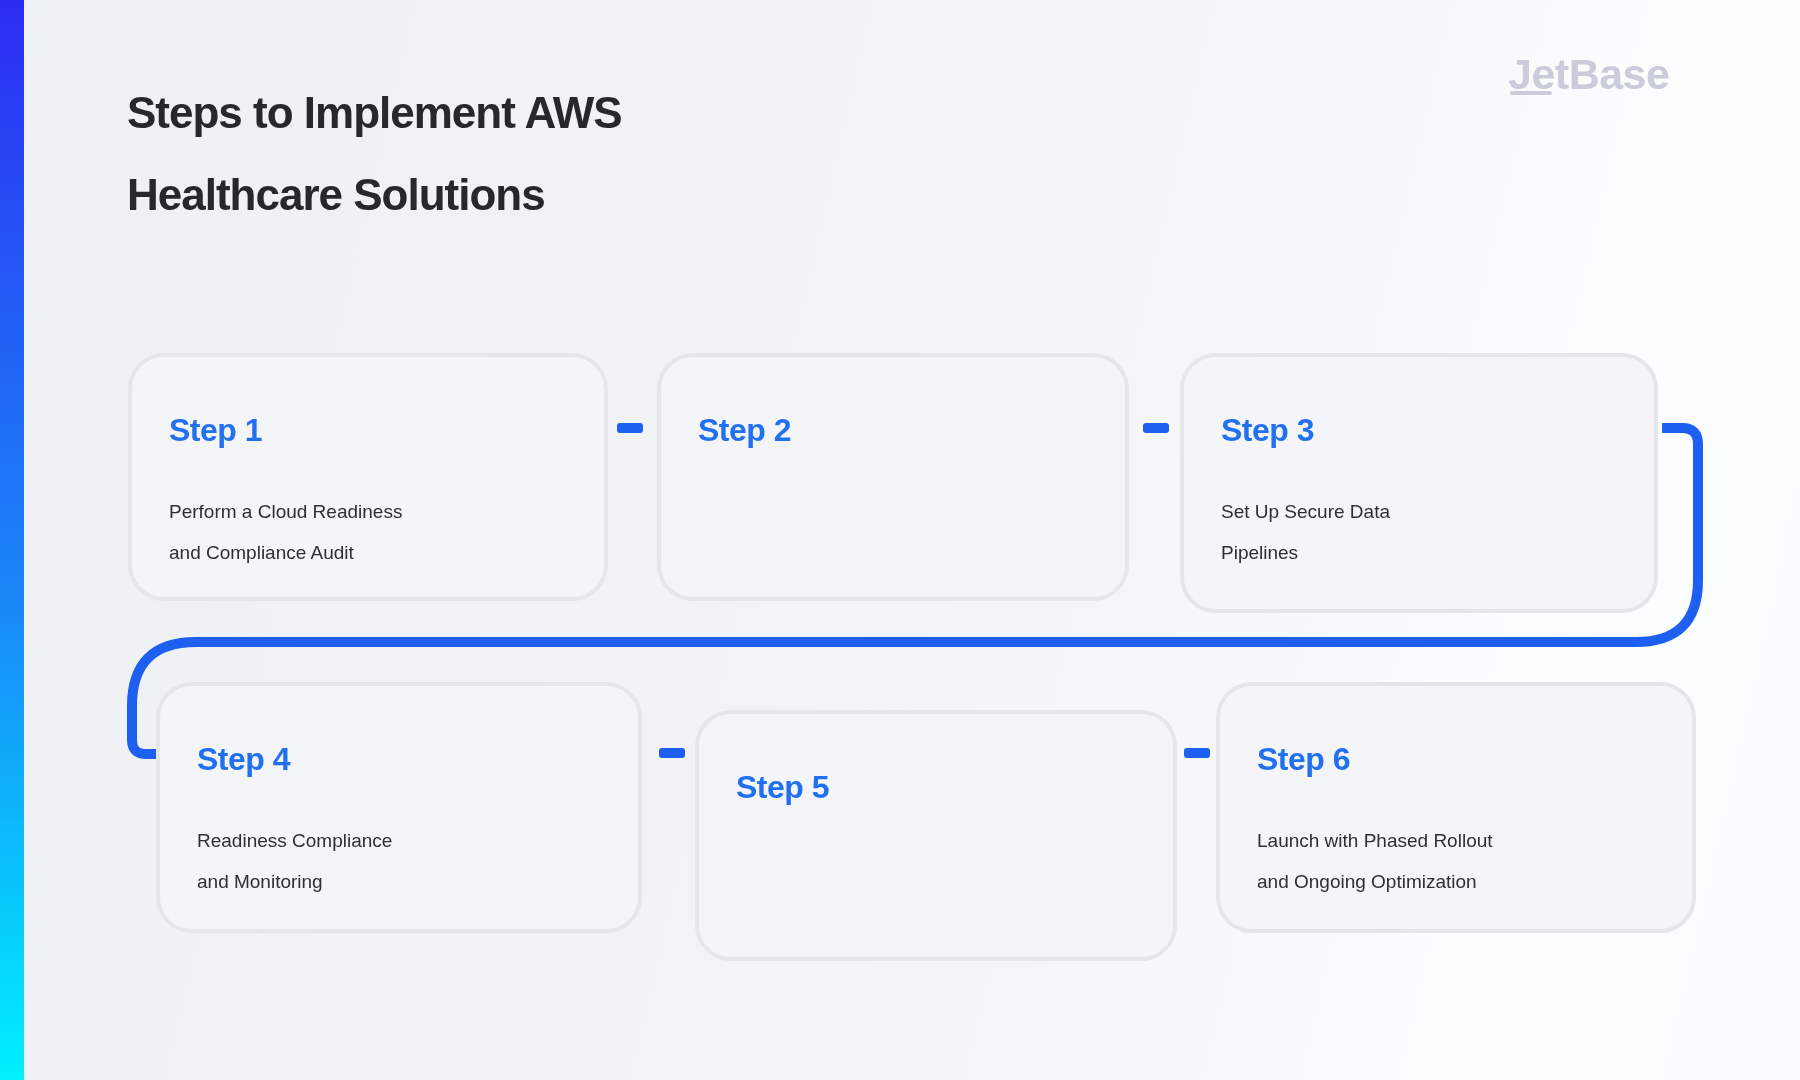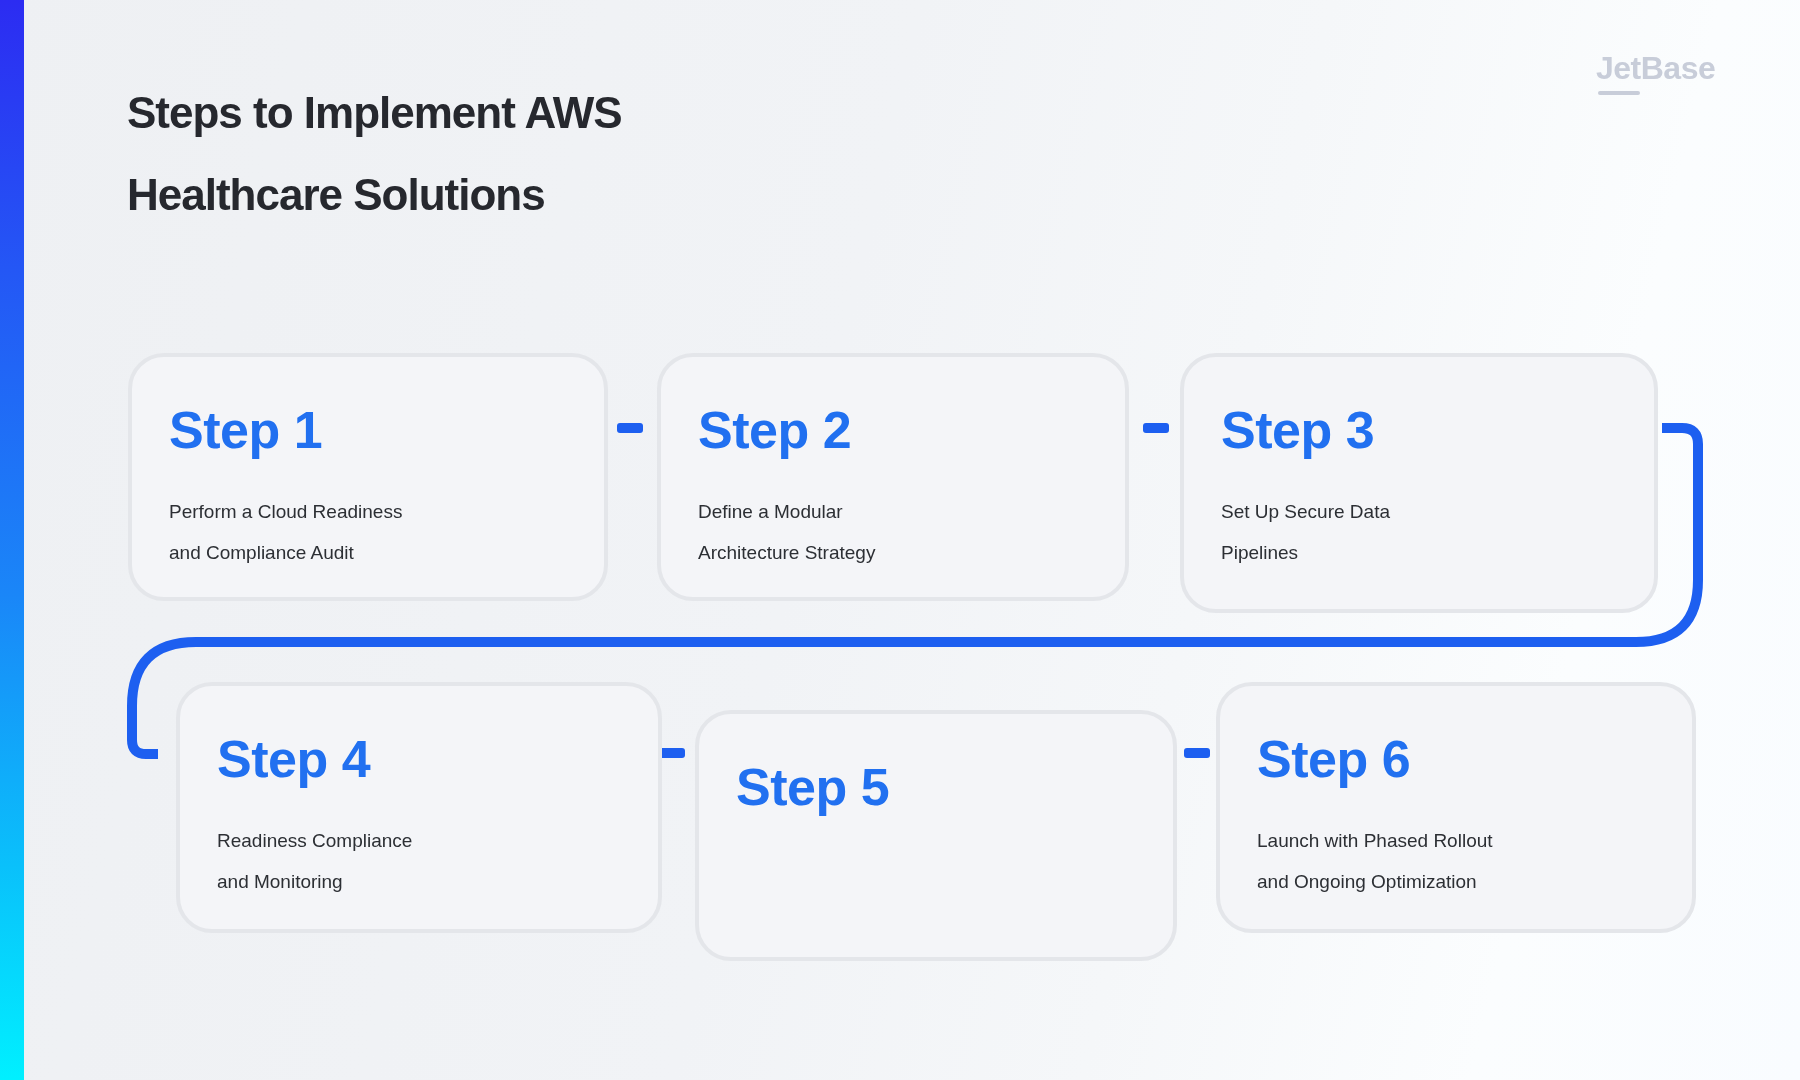--- a/index.html
+++ b/index.html
@@ -15,22 +15,22 @@
     position:absolute;left:0;top:0;width:24px;height:1080px;
     background:linear-gradient(180deg,
       var(--sidebar-gradient-top,#2c2cf2) 0%,
       #2457f5 25%,
       #1a86f8 55%,
       #0ac0fb 80%,
       var(--sidebar-gradient-bottom,#00f0ff) 100%);
   }
   
   .logo{
-    position:absolute;left:1596px;top:50px;
-    font-size:32px;font-weight:700;letter-spacing:-0.5px;
+    position:absolute;left:1508px;top:50px;
+    font-size:43px;font-weight:700;letter-spacing:-0.5px;
     color:var(--logo-gray,#c8cdd9);
   }
   .logo::after{
     content:"";position:absolute;left:2px;top:41px;width:42px;height:4px;
     background:var(--logo-gray,#c8cdd9);border-radius:2px;
   }
   
   .title{
     position:absolute;left:127px;top:72px;
     font-size:44px;line-height:82px;font-weight:700;
@@ -47,25 +47,25 @@
     position:absolute;
     box-sizing:border-box;
     background:var(--card-bg,#f4f5f8);
     border:4px solid var(--card-border,#e4e6ea);
     border-radius:36px;
     padding:44px 30px 0 37px;
   }
   .c1{left:128px;top:353px;width:480px;height:248px;}
   .c2{left:657px;top:353px;width:472px;height:248px;}
   .c3{left:1180px;top:353px;width:478px;height:260px;}
-  .c4{left:176px;top:682px;width:486px;height:251px;}
+  .c4{left:156px;top:682px;width:486px;height:251px;}
   .c5{left:695px;top:682px;width:482px;height:251px;margin-top:28px;}
   .c6{left:1216px;top:682px;width:480px;height:251px;}
   .step-label{
-    font-size:52px;line-height:58px;font-weight:700;
+    font-size:32px;line-height:58px;font-weight:700;
     letter-spacing:-0.5px;
     color:var(--accent-blue,#2170f0);
   }
   .step-desc{
     margin-top:32px;
     font-size:19px;line-height:41px;
     color:var(--body-text,#2c2f34);
   }
   
   .dash{
@@ -103,24 +103,20 @@
   <div class="card c1">
     <div class="step-label">Step 1</div>
     <div class="step-desc">
       <div>Perform a Cloud Readiness</div>
       <div>and Compliance Audit</div>
     </div>
   </div>
 
   <div class="card c2">
     <div class="step-label">Step 2</div>
-    <div class="step-desc">
-      <div>Define a Modular</div>
-      <div>Architecture Strategy</div>
-    </div>
   </div>
 
   <div class="card c3">
     <div class="step-label">Step 3</div>
     <div class="step-desc">
       <div>Set Up Secure Data</div>
       <div>Pipelines</div>
     </div>
   </div>
 

